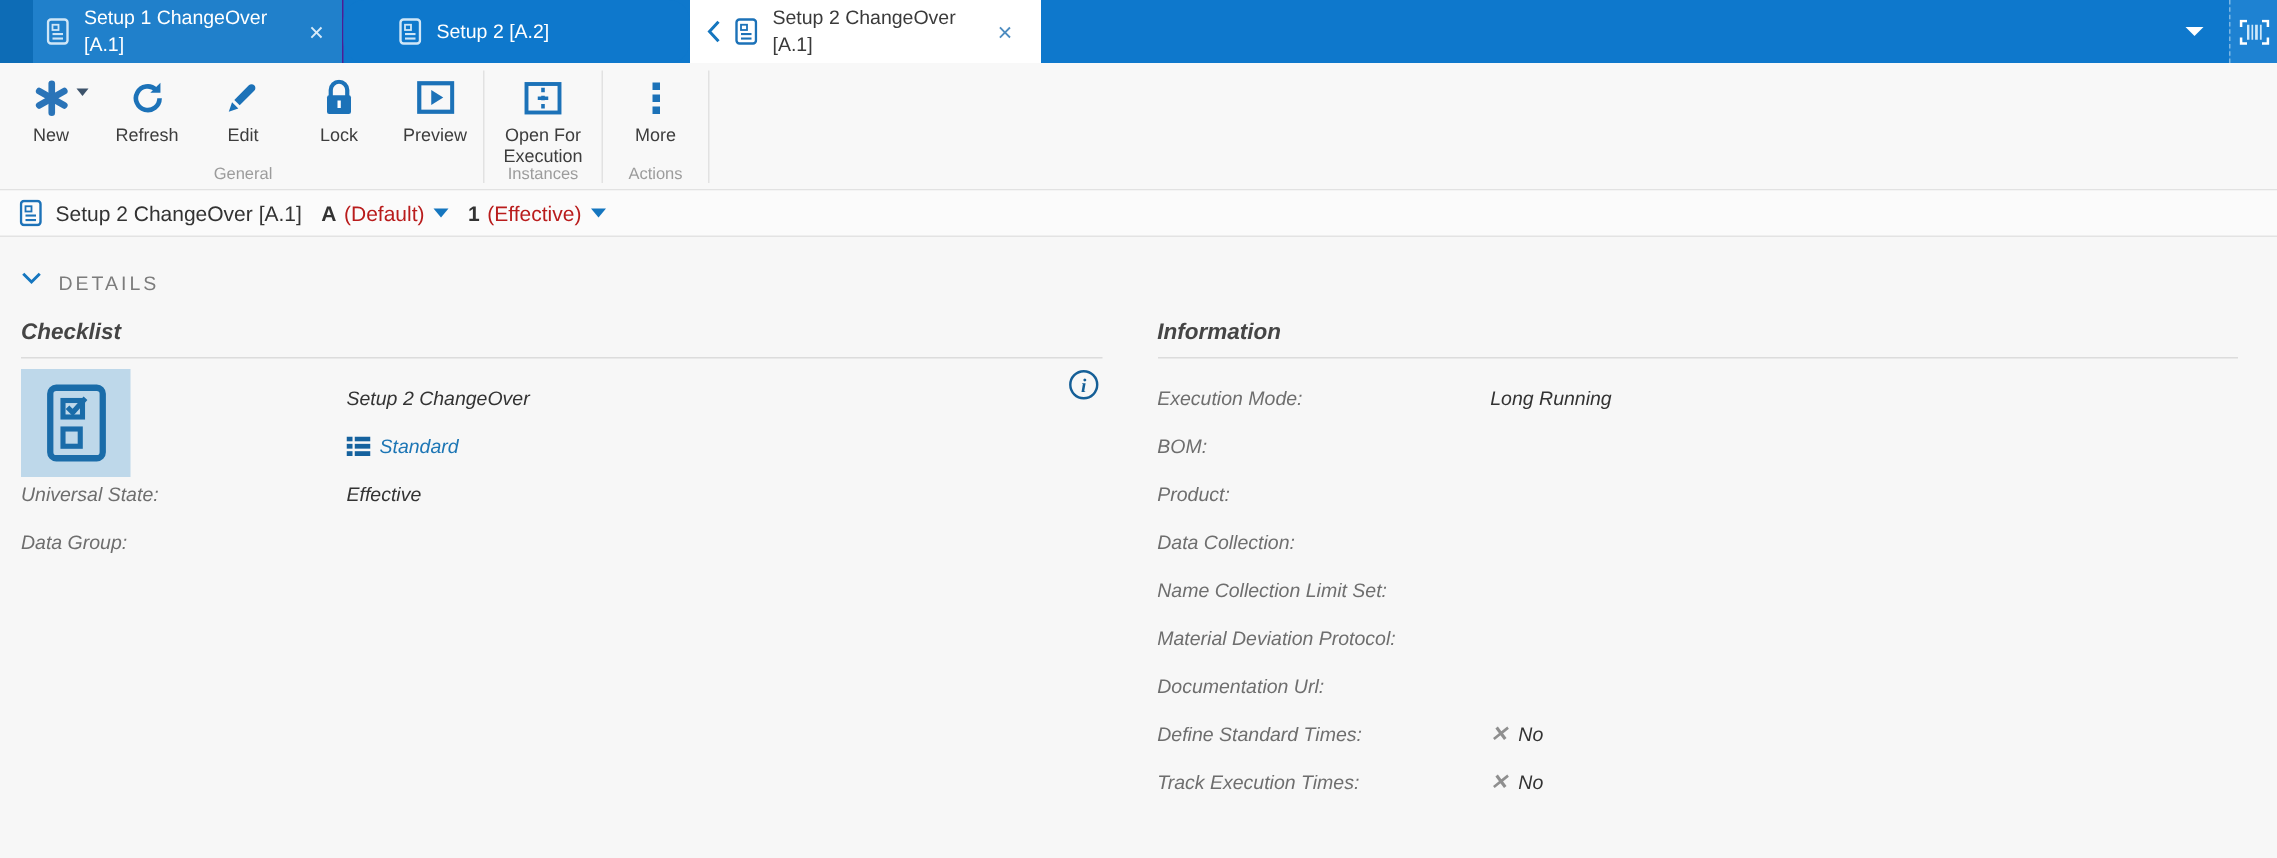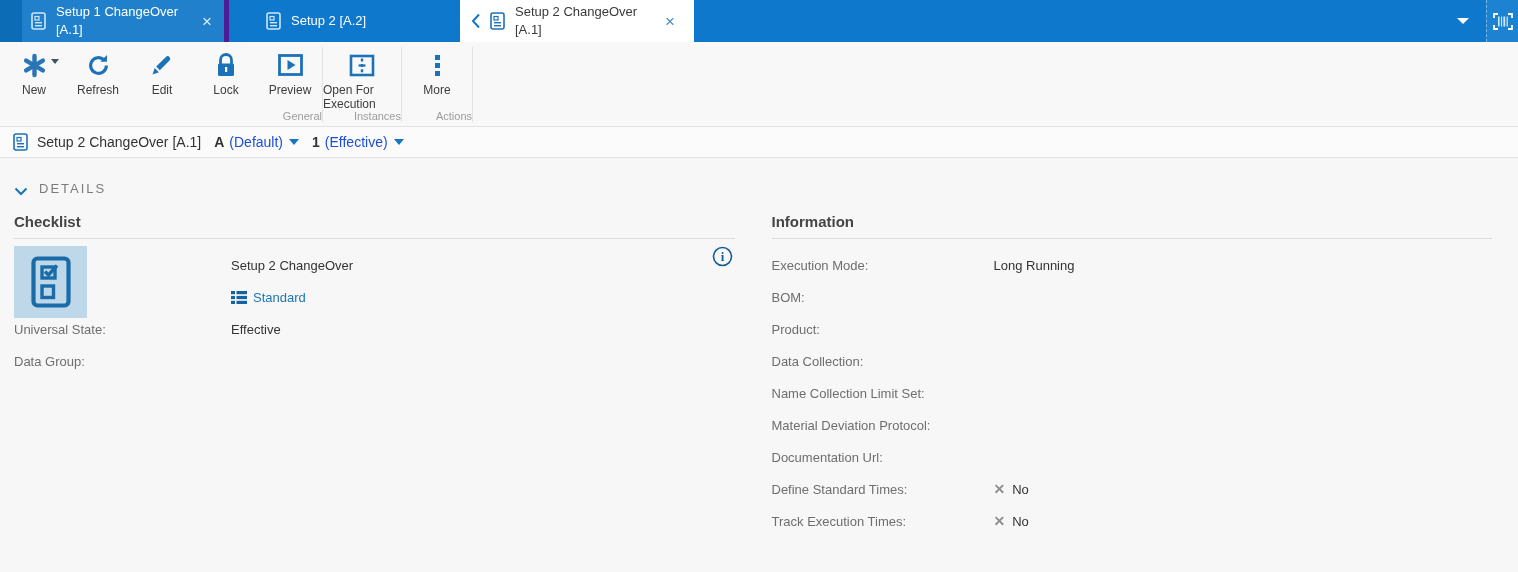--- a/index.html
+++ b/index.html
@@ -8,61 +8,61 @@
     width:1518px; height:572px; overflow:hidden;
     background:#f7f7f7;
     font-family:"Liberation Sans", sans-serif;
     -webkit-font-smoothing:antialiased;
   }
 
   
   .topbar { height:42px; background:#0e78cc; display:flex; align-items:stretch; }
   .topbar-strip { width:22px; background:#0d6cb6; flex:0 0 auto; }
   .tab { display:flex; align-items:center; cursor:pointer; flex:0 0 auto; }
-  .tab-1 { width:207px; background:#2080cb; border-right:5px solid #4c1d95; padding:0 8px 0 9px; }
+  .tab-1 { width:207px; background:#2080cb; border-right:1px solid #4c1d95; padding:0 8px 0 9px; }
   .tab-2 { width:231px; background:#0e78cc; padding:0 8px 0 37px;border-radius:14px; }
   .tab-active { width:234px; background:#ffffff; padding:0 8px 0 11px; }
   .tab-icon { flex:0 0 auto; display:flex; align-items:center; }
   .tab-title { flex:1 1 auto; color:#ffffff; font-size:13px; line-height:1.35; margin:0 4px 0 10px; max-width:142px; }
   .tab-active .tab-title { color:#3a3a3a; }
   .tab-close { flex:0 0 auto; color:#d9ebf9; font-size:17px; line-height:1; padding:2px 4px; cursor:pointer; }
   .tab-active .tab-close { color:#4d8cc0; }
   .tab-back { flex:0 0 auto; display:flex; align-items:center; margin-right:9px; cursor:pointer; }
   .topbar-fill { flex:1 1 auto; }
   .tabbar-caret { flex:0 0 auto; width:46px; display:flex; align-items:center; justify-content:center; cursor:pointer; }
   .tri-down-white { width:0; height:0; border-left:6px solid transparent; border-right:6px solid transparent; border-top:6px solid #ffffff; }
   .scan-btn { flex:0 0 auto; width:32px; background:#1e82d2; border-left:1px dashed #7db7e4; display:flex; align-items:center; justify-content:center; cursor:pointer; }
 
   
   .toolbar { height:85px; background:#f8f8f8; border-bottom:1px solid #e2e2e2; display:flex; padding-left:2px; }
   .tgroup { position:relative; display:flex; flex-direction:column; flex:0 0 auto; }
   .tbuttons { display:flex; padding-top:8px; }
   .tbtn { width:64px; display:flex; flex-direction:column; align-items:center; cursor:pointer; }
   .tbtn-wide { width:78px; }
   .ticon { height:30px; display:flex; align-items:center; justify-content:center; position:relative; }
-  .tlabel { font-size:12px; color:#3d3d3d; line-height:1.2; margin-top:3px; }
-  .tgroup-label { position:absolute; bottom:4px; left:0; width:100%; text-align:right; font-size:11px; color:#9c9c9c; }
+  .tlabel { font-size:12px; color:#3d3d3d; text-align:center; line-height:1.2; margin-top:3px; }
+  .tgroup-label { position:absolute; bottom:4px; left:0; width:100%; text-align:center; font-size:11px; color:#9c9c9c; }
   .tsep { width:1px; background:#e2e2e2; margin:5px 0 4px 0; flex:0 0 auto; }
   .new-caret { width:0; height:0; border-left:4px solid transparent; border-right:4px solid transparent; border-top:5px solid #3d536b; position:absolute; right:-12px; top:9px; }
   .more-dots { display:flex; flex-direction:column; gap:3px; }
   .more-dots span { width:5px; height:5px; background:#1c72b8; }
 
   
   .breadcrumb { height:31px; background:#fbfbfb; border-bottom:1px solid #e3e3e3; display:flex; align-items:center; padding-left:13px; font-size:14px; }
   .bc-title { color:#333; margin-left:9px; }
   .bc-select { display:flex; align-items:center; margin-left:13px; cursor:pointer; }
   .bc-key { font-weight:bold; color:#333; }
-  .bc-qual { color:#1d4ed8; margin-left:5px; }
+  .bc-qual { color:#b91c1c; margin-left:5px; }
   .caret-down-blue { width:0; height:0; border-left:5px solid transparent; border-right:5px solid transparent; border-top:6px solid #1576bf; margin-left:6px; }
 
   
-  .details-header { display:flex; align-items:flex-end; padding:23px 0 0 14px; cursor:pointer; }
+  .details-header { display:flex; align-items:flex-start; padding:23px 0 0 14px; cursor:pointer; }
   .details-label { font-size:13px; color:#7c7c7c; letter-spacing:2px; margin-left:11px; }
 
-  .panels { display:flex; gap:37px; padding:17px 26px 0 14px; }
+  .panels { display:flex; gap:37px; padding:17px 26px 0 14px;font-style:italic; }
   .panel { flex:1 1 0; position:relative; }
   .panel-heading { margin:0 0 8px 0; font-size:15px; color:#454545; font-weight:600; }
   .panel-rule { border-bottom:1px solid #dcdcdc; }
   .panel-body { position:relative; padding-top:10px; }
   .frow { display:flex; align-items:center; height:32px; }
   .flabel { flex:0 0 193px; text-align:left; color:#6e6e6e; font-size:13px; }
   .panel-info .flabel { flex-basis:198px; }
   .fvalue { margin-left:24px; color:#333; font-size:13px; display:flex; align-items:center; }
   .fvalue .link { color:#1d76b5; cursor:pointer; margin-left:6px; }
   .x-mark { color:#8f8f8f; font-size:14px; font-weight:bold; margin-right:7px; }

